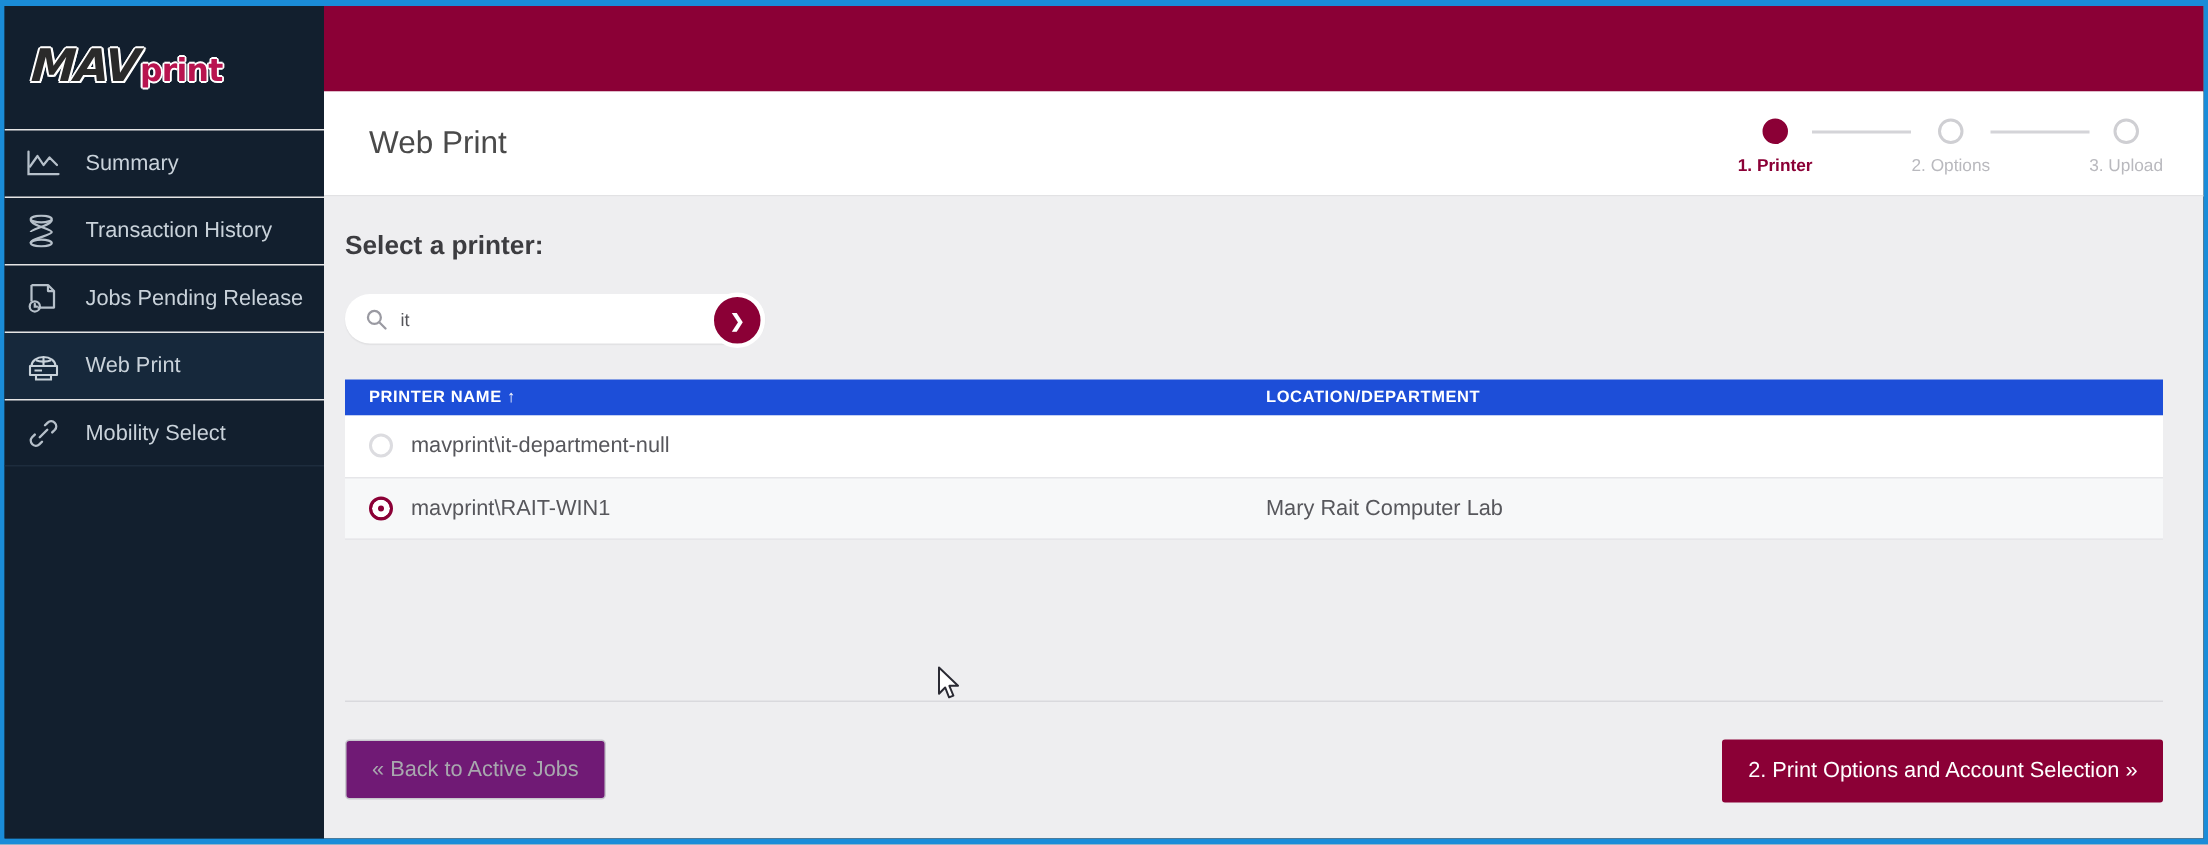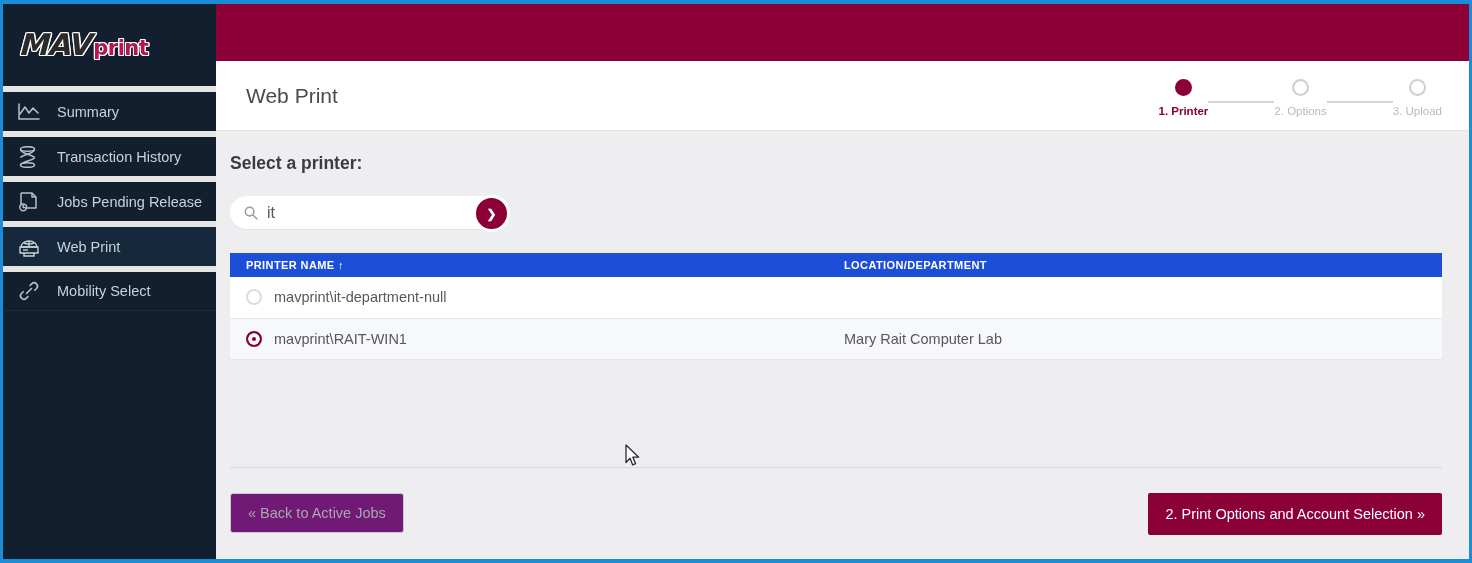--- a/index.html
+++ b/index.html
@@ -73,21 +73,21 @@
        0.9px -0.9px 0 #ffffff, -0.9px 0.9px 0 #ffffff;
     margin-left: 1px;
     letter-spacing: -0.5px;
   }
 
   .nav-item {
     height: 45px;
     display: flex;
     align-items: center;
     padding-left: 15px;
-    border-top: 6px solid #e5e5e5;
+    border-top: 1px solid #e5e5e5;
     color: #c9d2da;
     font-size: 14.5px;
     cursor: pointer;
   }
   .nav-item:last-of-type { border-bottom: 1px solid #1d2c3d; }
   .nav-item.active { background: #16283b; }
   .nav-icon {
     width: 29px;
     flex: 0 0 29px;
     display: flex;
@@ -127,21 +127,21 @@
 
   #page-title {
     font-size: 21px;
     color: #4a4a4a;
     font-weight: normal;
   }
 
   
   #steps {
     display: flex;
-    align-items: center;
+    align-items: flex-start;
     padding-top: 4px;
   }
   .step {
     display: flex;
     flex-direction: column;
     align-items: center;
     position: relative;
   }
   .step .dot {
     width: 17px;
@@ -200,21 +200,21 @@
   #search-icon {
     margin-left: 14px;
     flex: 0 0 auto;
     display: flex;
   }
   #search-input {
     border: 0;
     outline: none;
     background: transparent;
     font-family: "Liberation Sans", sans-serif;
-    font-size: 16px;
+    font-size: 12px;
     color: #55555a;
     margin-left: 9px;
     width: 190px;
     height: 100%;
   }
   #search-go {
     position: absolute;
     right: 0px;
     top: -1px;
     width: 31px;

